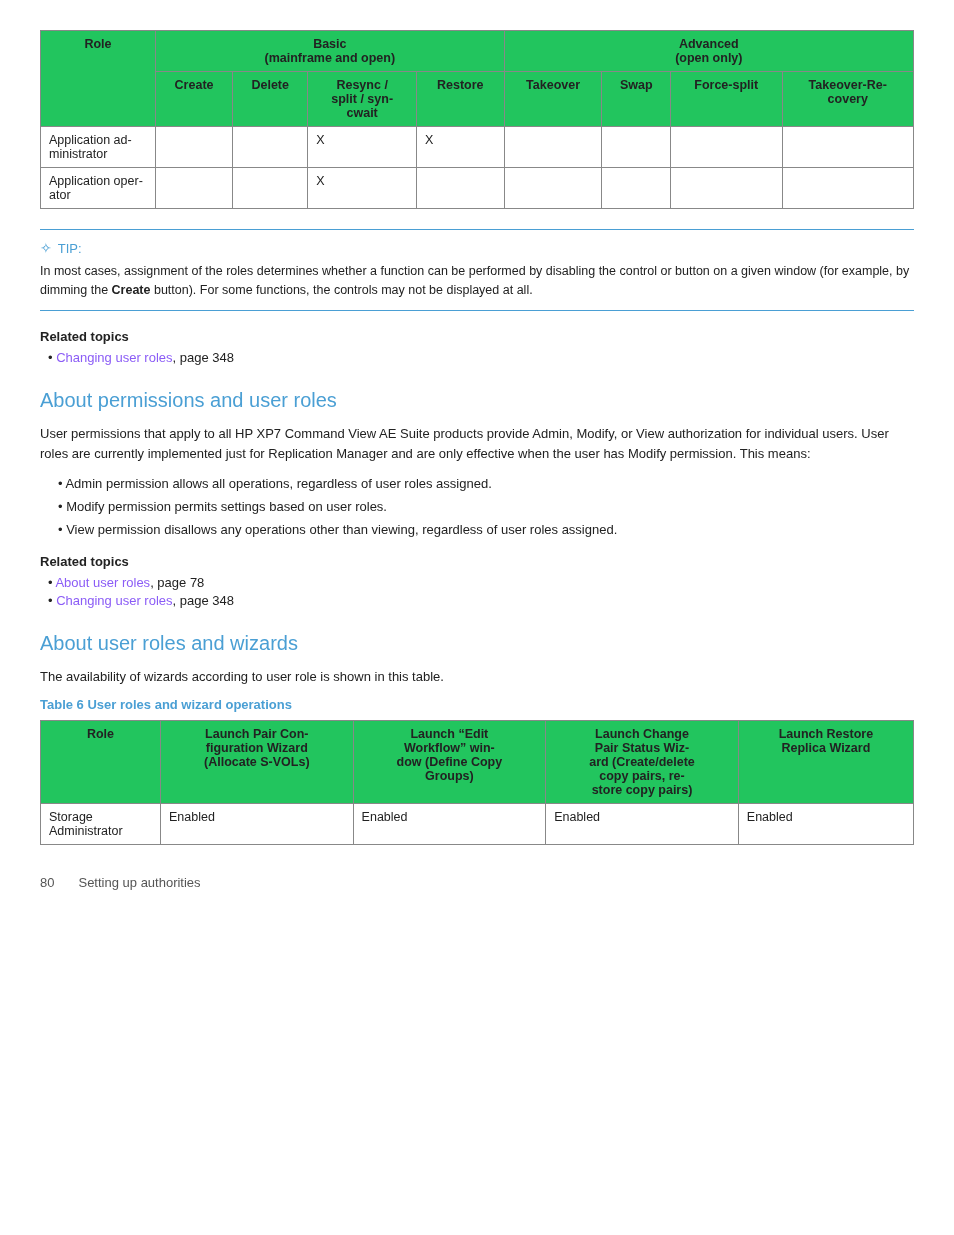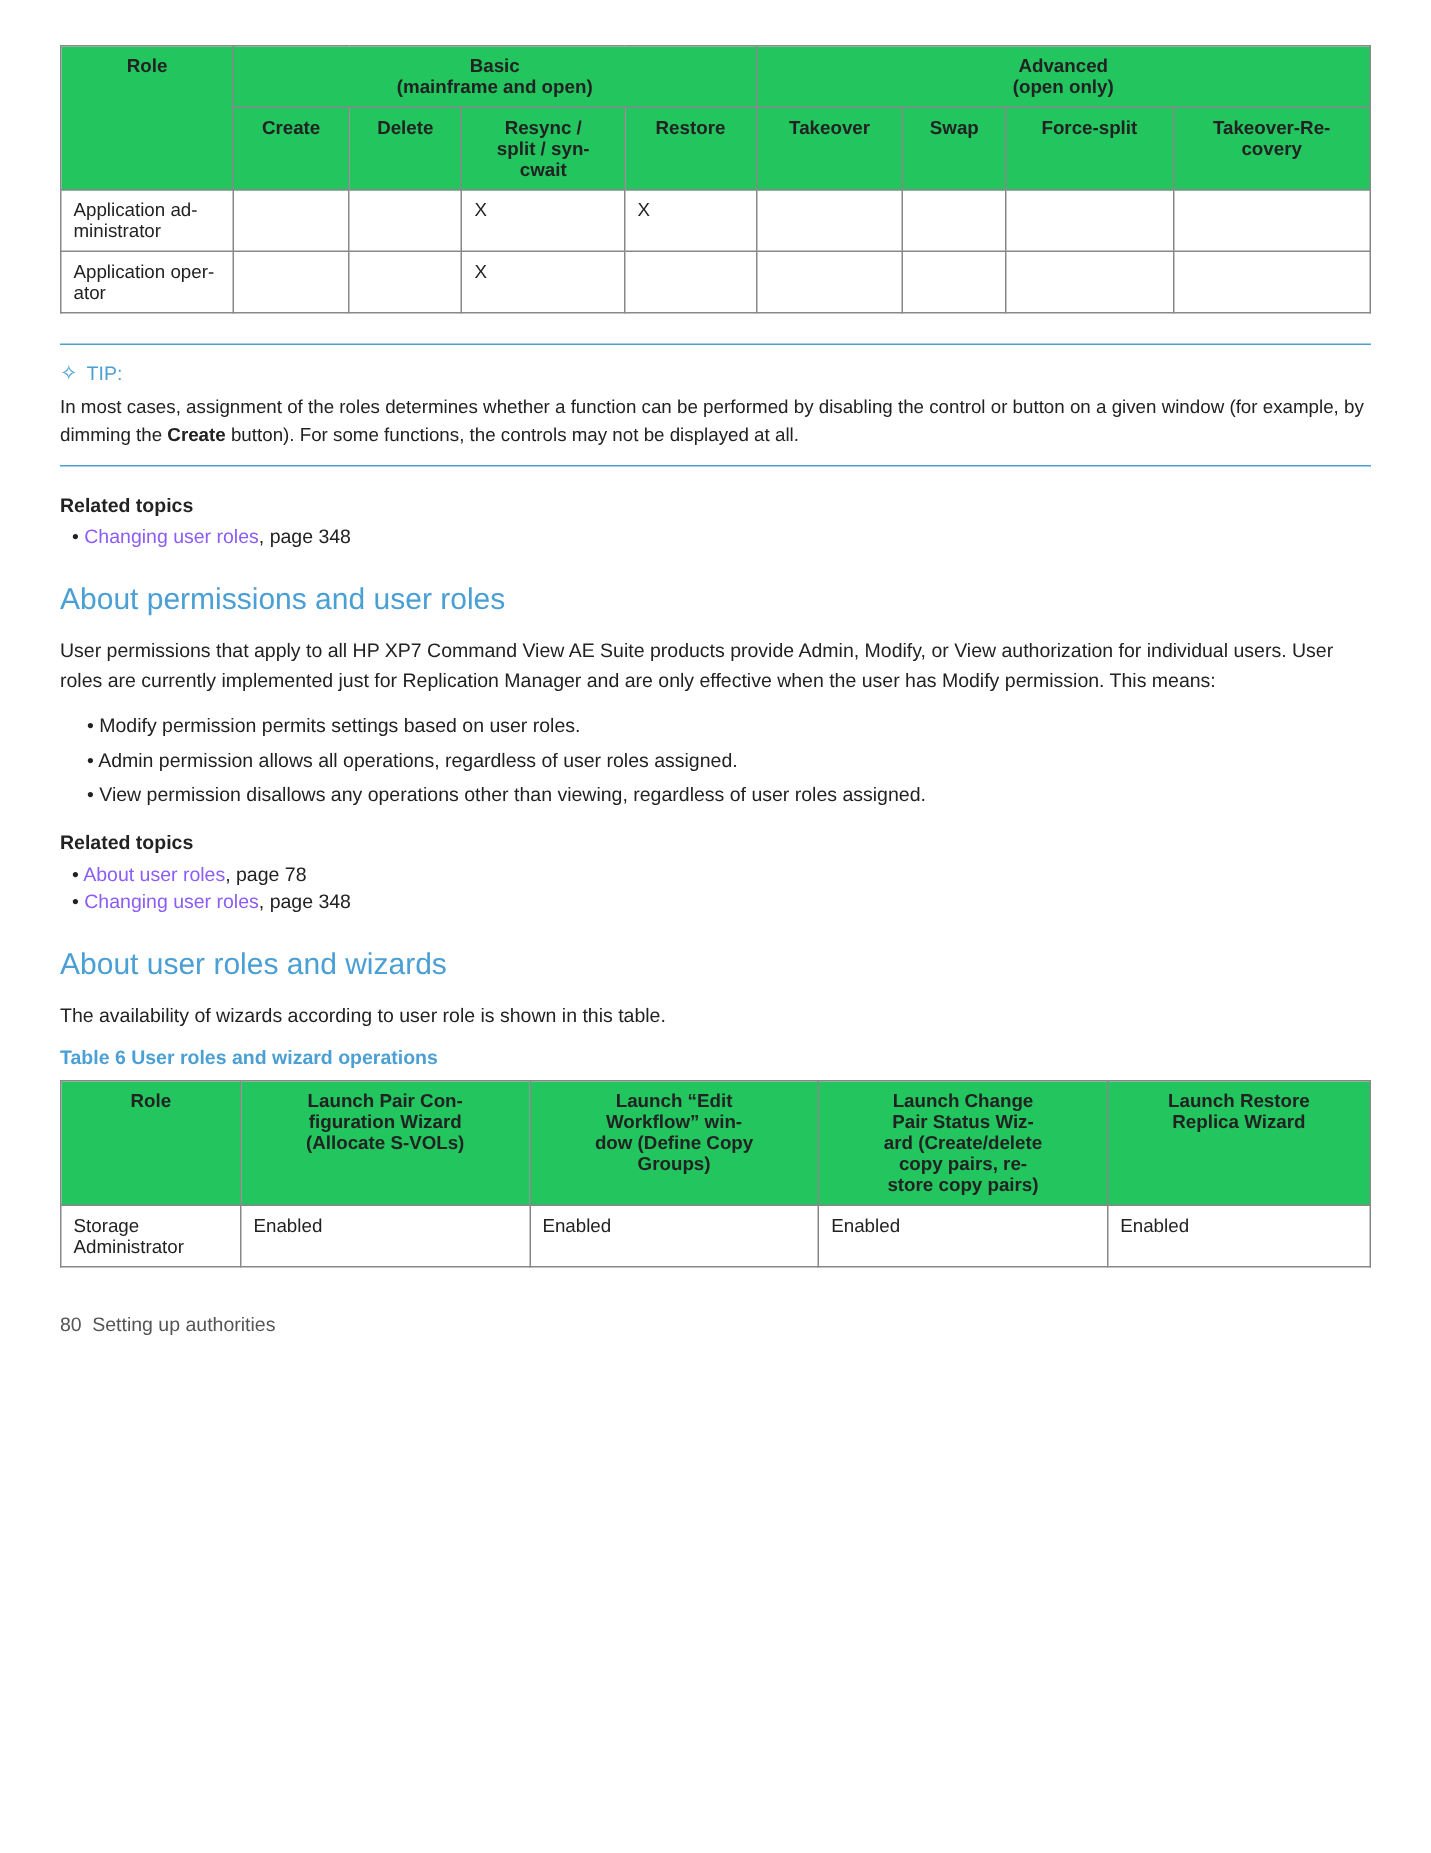--- a/index.html
+++ b/index.html
@@ -122,21 +122,21 @@
       margin-top: 10px;
     }
 
     
     .page-footer {
       margin-top: 30px;
       font-size: 13px;
       color: #555;
       display: flex;
       align-items: center;
-      gap: 7px;
+      gap: 24px;
     }
 
     .bold { font-weight: bold; }
 
     
     .top-table th.role-col { width: 115px; }
 
     
     .bottom-table th.role-col2 { width: 120px; }
     .bottom-table td, .bottom-table th { font-size: 12.5px; }
@@ -205,22 +205,22 @@
       <a href="#">Changing user roles</a><span>, page 348</span>
     </li>
   </ul>
 </div>
 
 <h2 class="section-heading">About permissions and user roles</h2>
 
 <p class="body-text">User permissions that apply to all HP XP7 Command View AE Suite products provide Admin, Modify, or View authorization for individual users. User roles are currently implemented just for Replication Manager and are only effective when the user has Modify permission. This means:</p>
 
 <ul class="bullet-list">
+  <li>Admin permission allows all operations, regardless of user roles assigned.</li>
   <li>Modify permission permits settings based on user roles.</li>
-  <li>Admin permission allows all operations, regardless of user roles assigned.</li>
   <li>View permission disallows any operations other than viewing, regardless of user roles assigned.</li>
 </ul>
 
 <div class="related-topics">
   <div class="related-topics-title">Related topics</div>
   <ul>
     <li>
       <a href="#">About user roles</a><span>, page 78</span>
     </li>
     <li>

